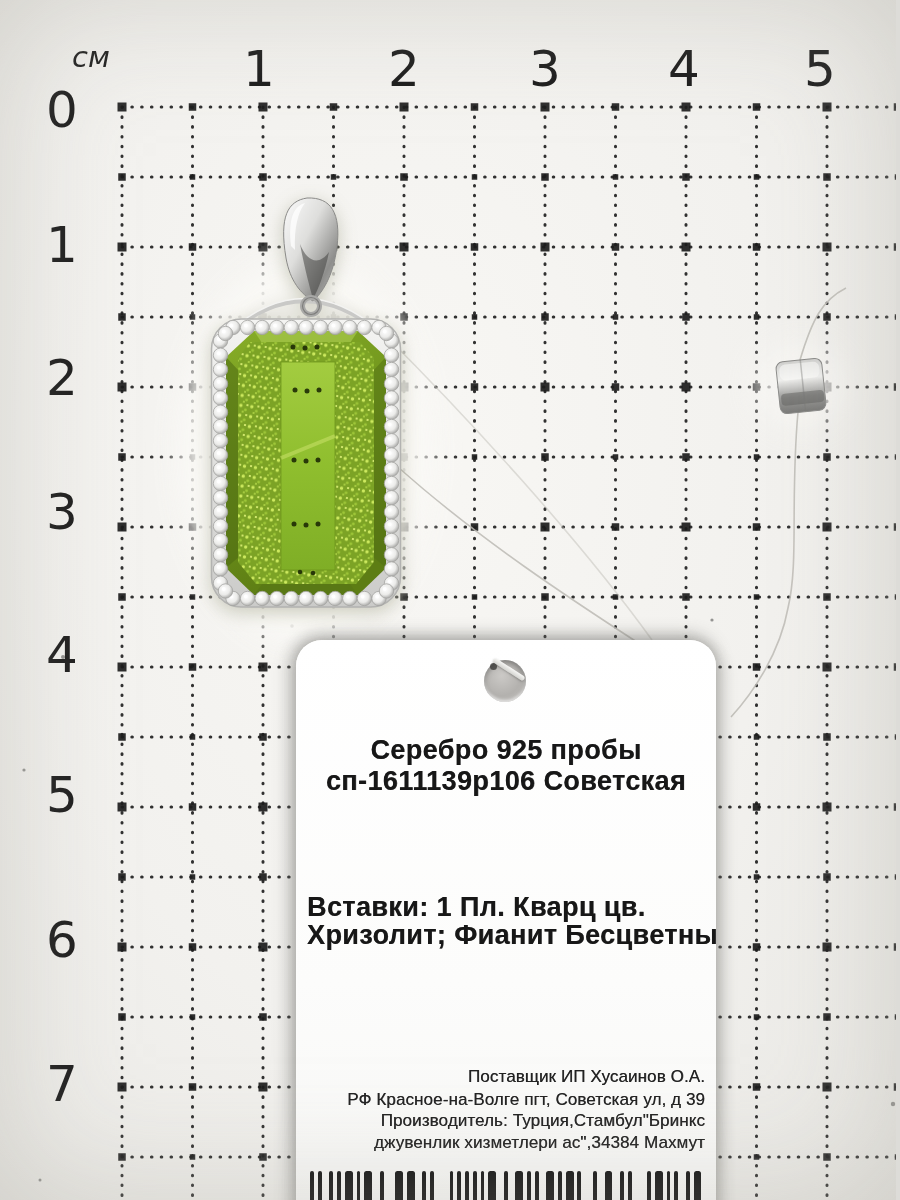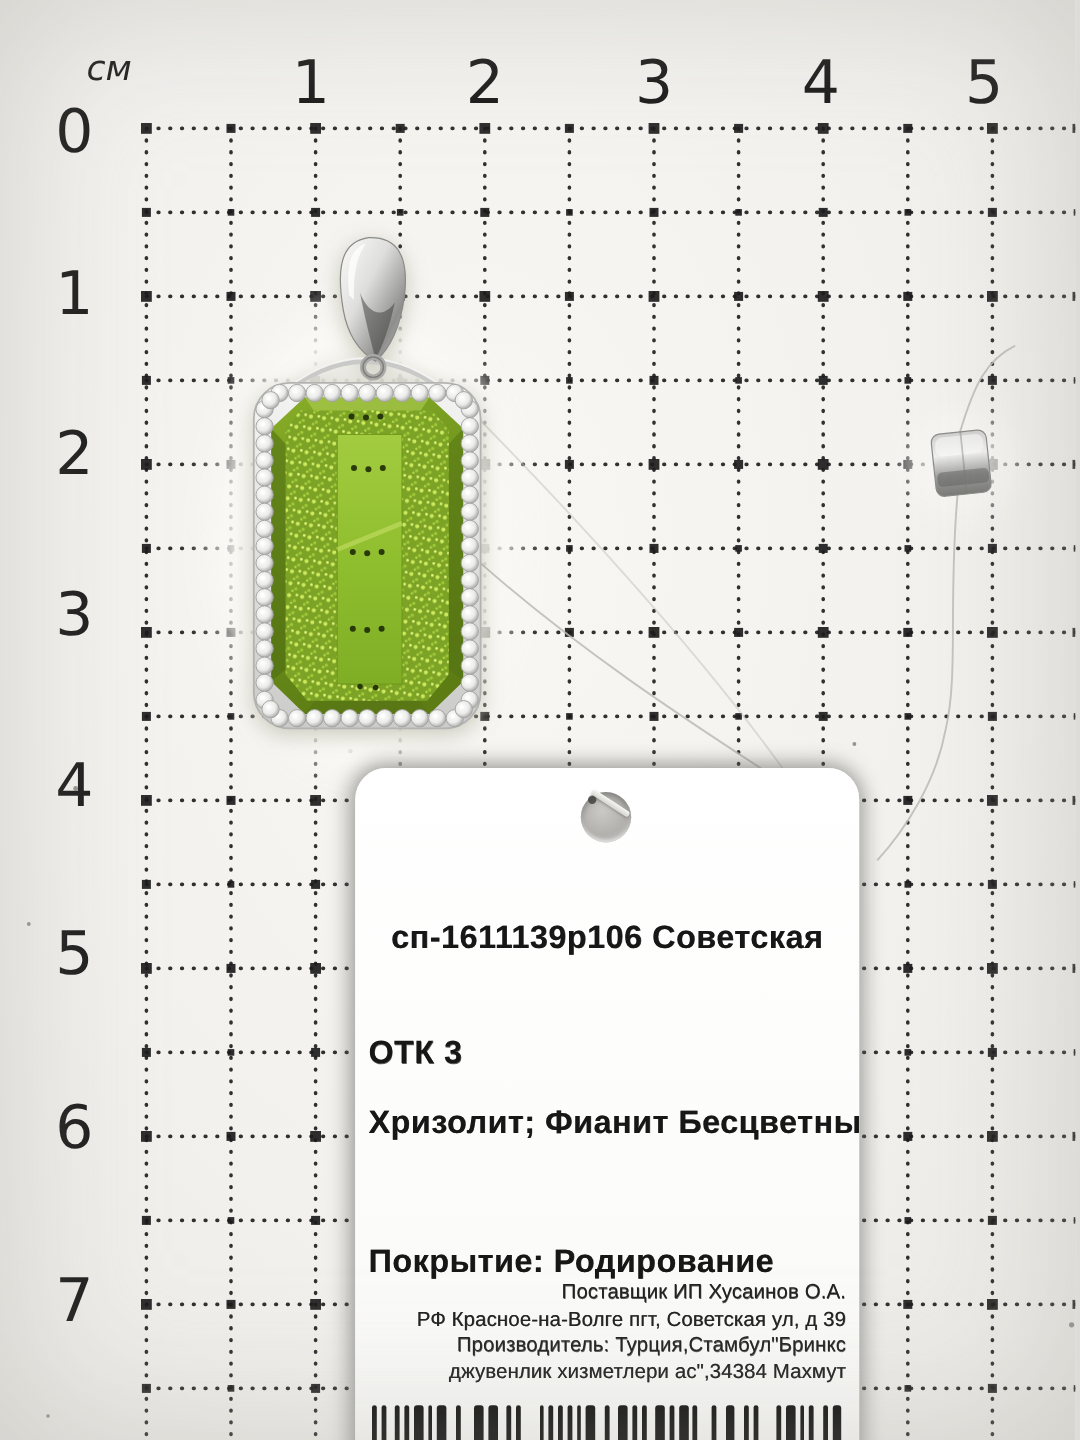--- a/index.html
+++ b/index.html
@@ -528,24 +528,24 @@
     <g transform="translate(801,386) rotate(-6)">
       <rect x="-23" y="-26" width="46" height="52" rx="7" fill="url(#beadg)" stroke="#8b8b89" stroke-width="1"></rect>
       <rect x="-20" y="-23" width="40" height="16" rx="6" fill="#fafaf8" opacity=".6"></rect>
       <rect x="-21" y="6" width="43" height="12" rx="4" fill="#5f5f5d" opacity=".5"></rect>
       <line x1="2" y1="-26" x2="2" y2="26" stroke="#777775" stroke-width="1.5" opacity=".4"></line>
     </g>
   </svg>
 
   <div class="tag">
     <div class="hole"></div>
+    <div class="tag-line tl-bold center y-metal">Серебро 925 пробы</div>
     <div class="tag-line tl-bold center y-article">сп-1611139р106 Советская</div>
-    <div class="tag-line tl-bold y-otk">ОТК 3</div>
+    <div class="tag-line tl-bold y-ins1">Вставки: 1 Пл. Кварц цв.</div>
     <div class="tag-line tl-bold y-ins2">Хризолит; Фианит Бесцветный</div>
-    <div class="tag-line tl-bold y-coat">Покрытие: Родирование</div>
     <div class="tag-line tl-reg y-sup">Поставщик ИП Хусаинов О.А.</div>
     <div class="tag-line tl-reg y-addr">РФ Красное-на-Волге пгт, Советская ул, д 39</div>
     <div class="tag-line tl-reg y-man1">Производитель: Турция,Стамбул"Бринкс</div>
     <div class="tag-line tl-reg y-man2">джувенлик хизметлери ас",34384 Махмут</div>
     <div class="barcode" id="barcode">
         <span class="bc-bar" style="width: 3.88119px; background: rgb(15, 15, 15);"></span>
         <span class="bc-gap" style="width: 3.88119px;"></span>
         <span class="bc-bar" style="width: 3.88119px; background: rgb(15, 15, 15);"></span>
         <span class="bc-gap" style="width: 7.76238px;"></span>
         <span class="bc-bar" style="width: 3.88119px; background: rgb(15, 15, 15);"></span>

